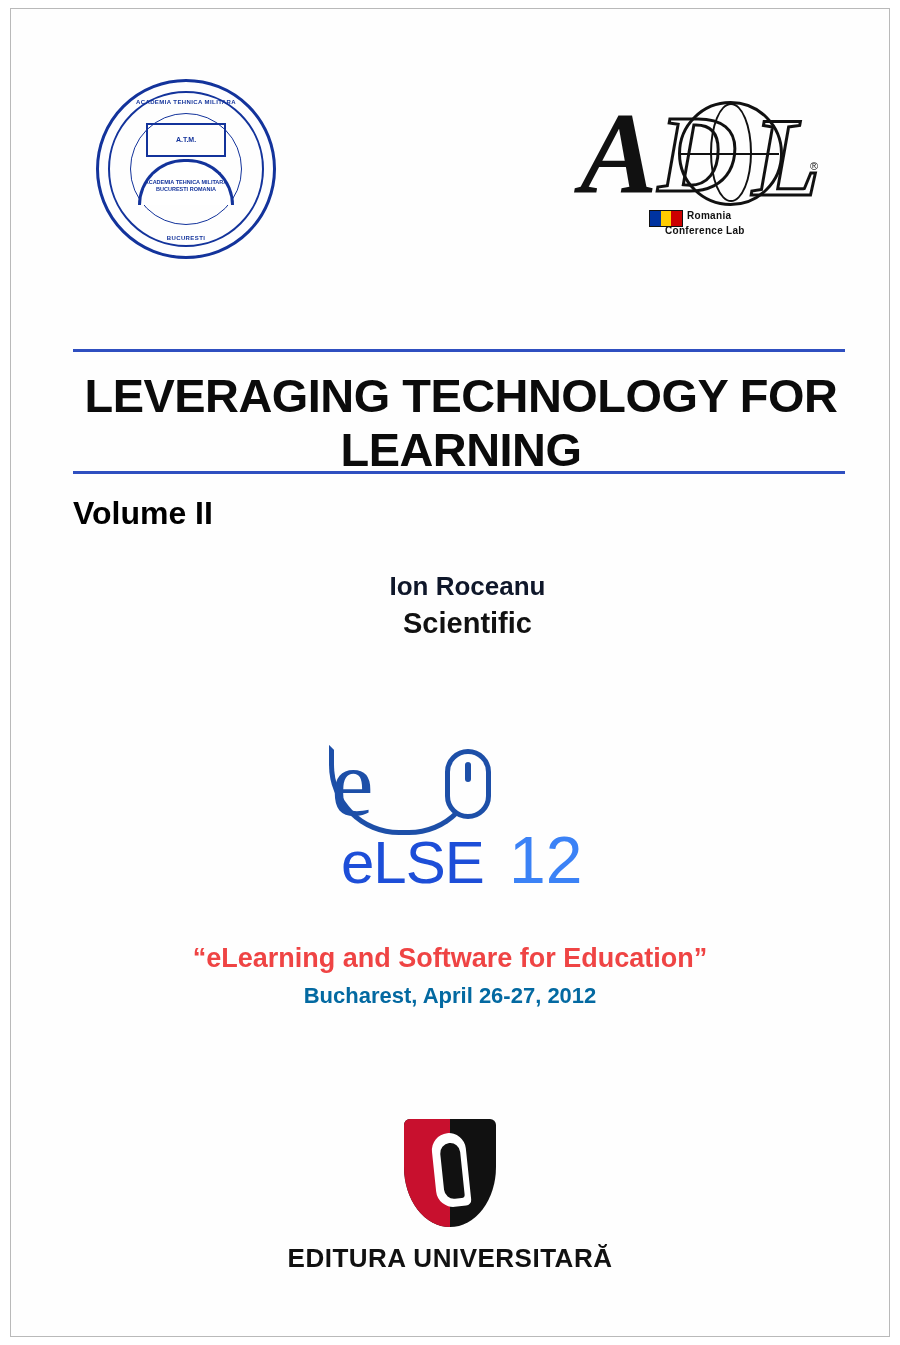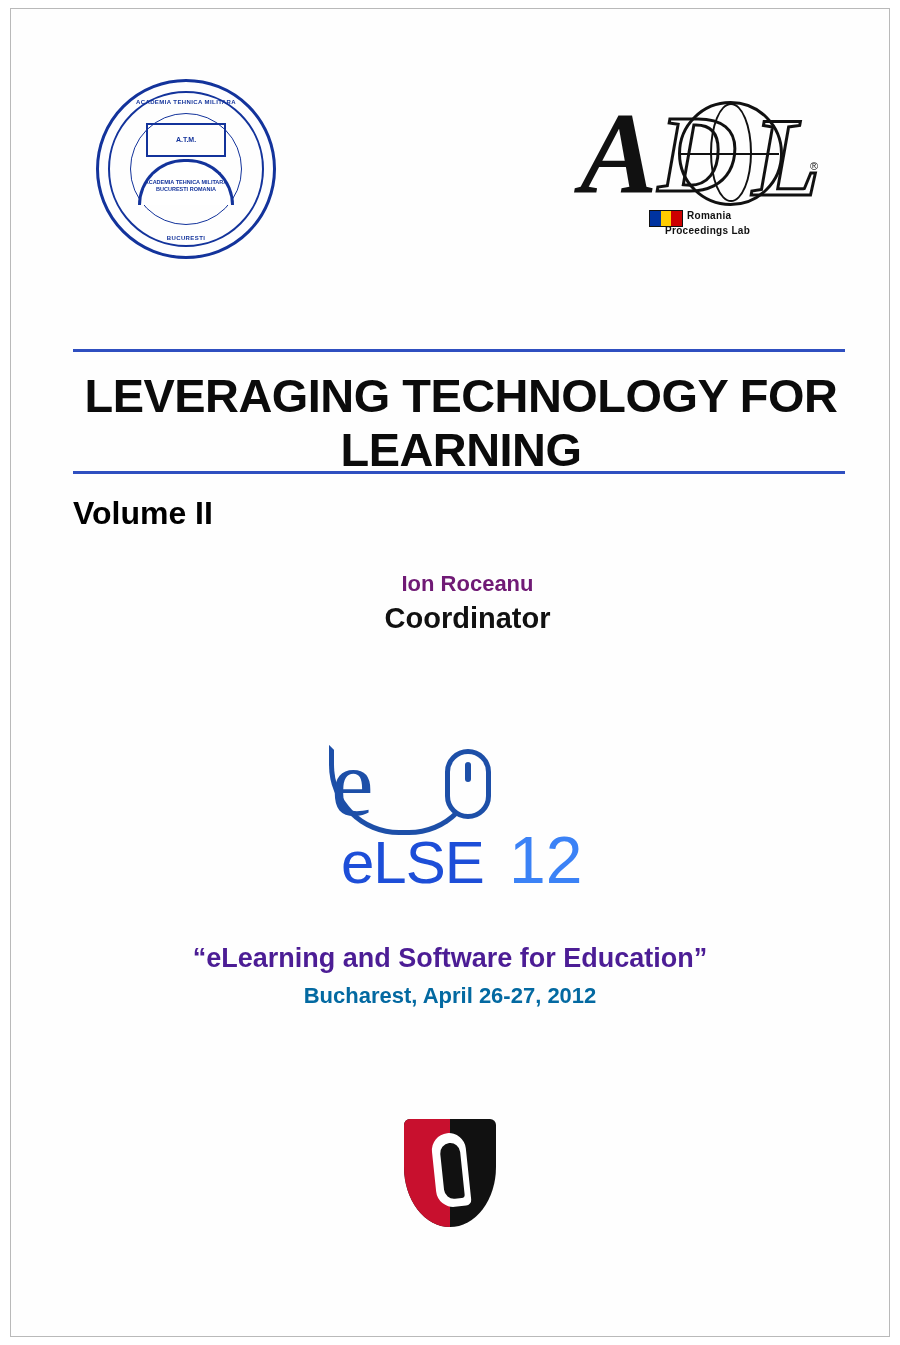--- a/index.html
+++ b/index.html
@@ -275,23 +275,23 @@
   .coordinator-block {
     position: absolute;
     left: 0;
     top: 560px;
     width: 100%;
     text-align: center;
     padding-left: 35px;
     box-sizing: border-box;
   }
   .coordinator-name {
-    font-size: 22px;
-    font-weight: bold;
-    color: #701a75;
+    font-size: 26px;
+    font-weight: bold;
+    color: #0f172a;
     line-height: 1.35;
   }
   .coordinator-role {
     font-size: 29px;
     font-weight: bold;
     color: #111;
     line-height: 1.35;
   }
 
   
@@ -380,21 +380,21 @@
   }
   .proc-line1 {
     font-size: 24px;
     font-weight: bold;
     color: #111;
     line-height: 1.5;
   }
   .proc-line2 {
     font-size: 27px;
     font-weight: bold;
-    color: #4c1d95;
+    color: #ef4444;
     line-height: 1.45;
   }
   .proc-line3 {
     font-size: 22px;
     font-weight: bold;
     color: #0369a1;
     line-height: 1.6;
   }
 
   
@@ -478,49 +478,50 @@
           <div class="adl-letter adl-d">D</div>
           <div class="adl-letter adl-l">L</div>
           <div class="adl-reg">®</div>
         </div>
         <div class="adl-flag">
           <span class="flag-blue"></span>
           <span class="flag-yellow"></span>
           <span class="flag-red"></span>
         </div>
         <div class="adl-caption1">Romania</div>
-        <div class="adl-caption2">Proceedings Lab</div>
+        <div class="adl-caption2">Conference Lab</div>
       </div>
     </div>
 
     <div class="title-rule top"></div>
     <div class="main-title">LEVERAGING TECHNOLOGY FOR LEARNING</div>
     <div class="title-rule bottom"></div>
 
     <div class="volume">Volume II</div>
 
     <div class="coordinator-block">
       <div class="coordinator-name">Ion Roceanu</div>
-      <div class="coordinator-role">Coordinator</div>
+      <div class="coordinator-role">Scientific</div>
     </div>
 
     <div class="else-logo">
       <div class="else-swirl"></div>
       <div class="else-e">e</div>
       <div class="else-mouse"></div>
       <div class="else-word">eLSE</div>
       <div class="else-12">12</div>
     </div>
 
     <div class="proceedings">
       <div class="proc-line2">“eLearning and Software for Education”</div>
       <div class="proc-line3">Bucharest, April 26-27, 2012</div>
     </div>
 
     <div class="publisher">
       <div class="pub-shield">
         <div class="shield-left"></div>
         <div class="shield-swoosh"></div>
       </div>
+      <div class="pub-name">EDITURA UNIVERSITARĂ</div>
     </div>
 
   </div>
 </div>
 
 </body></html>

